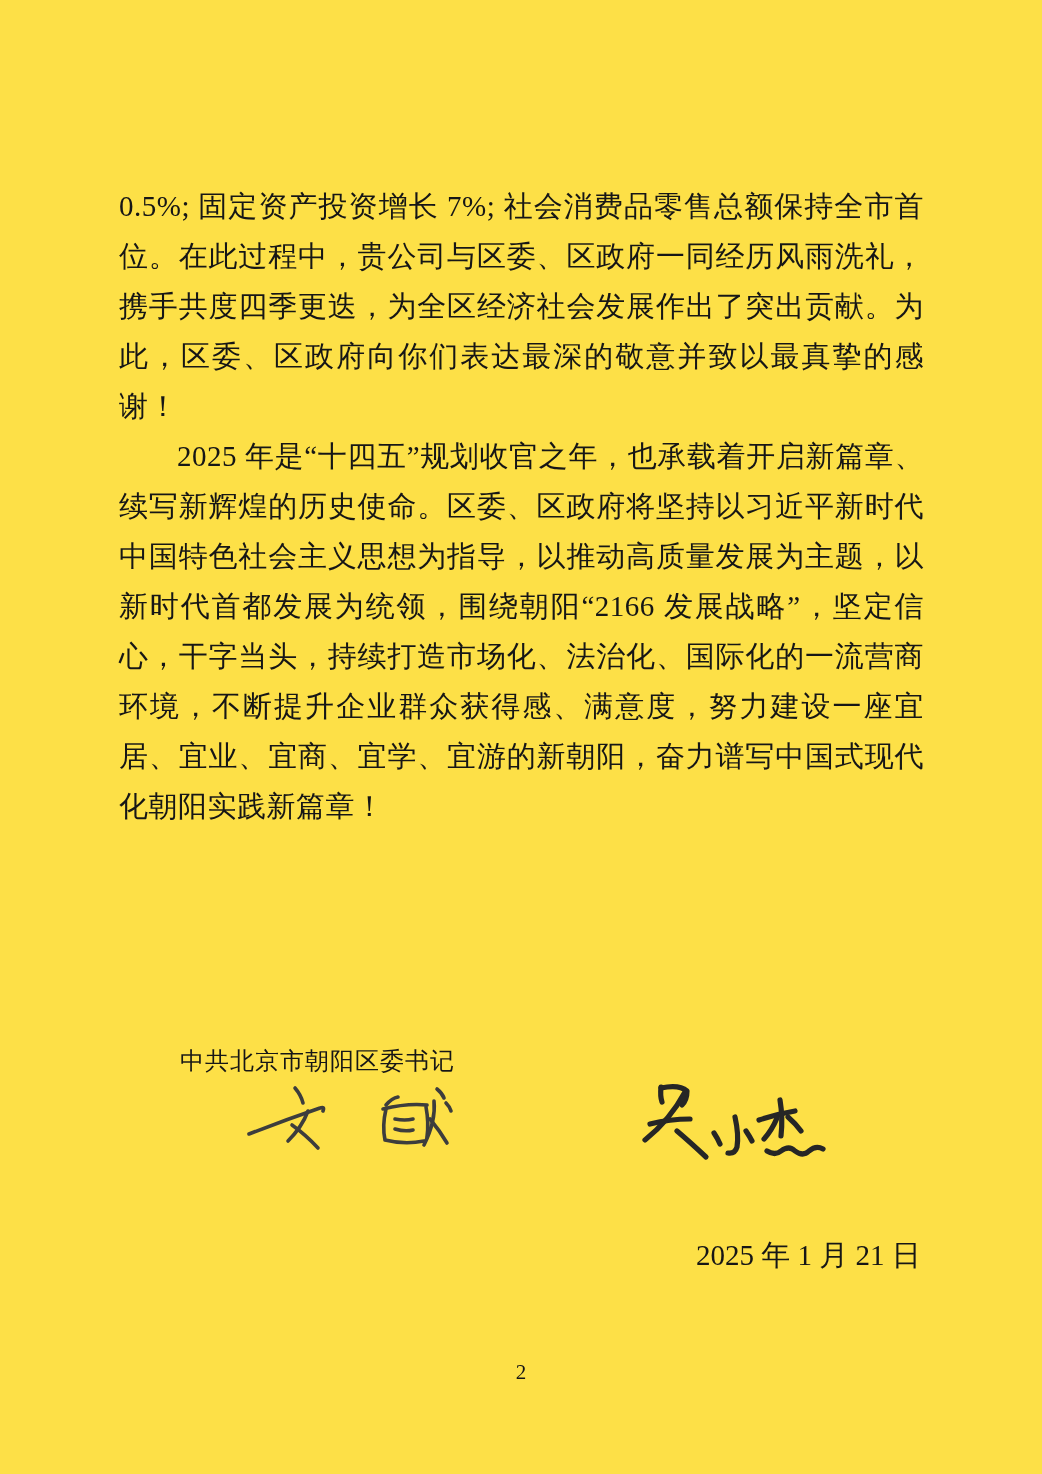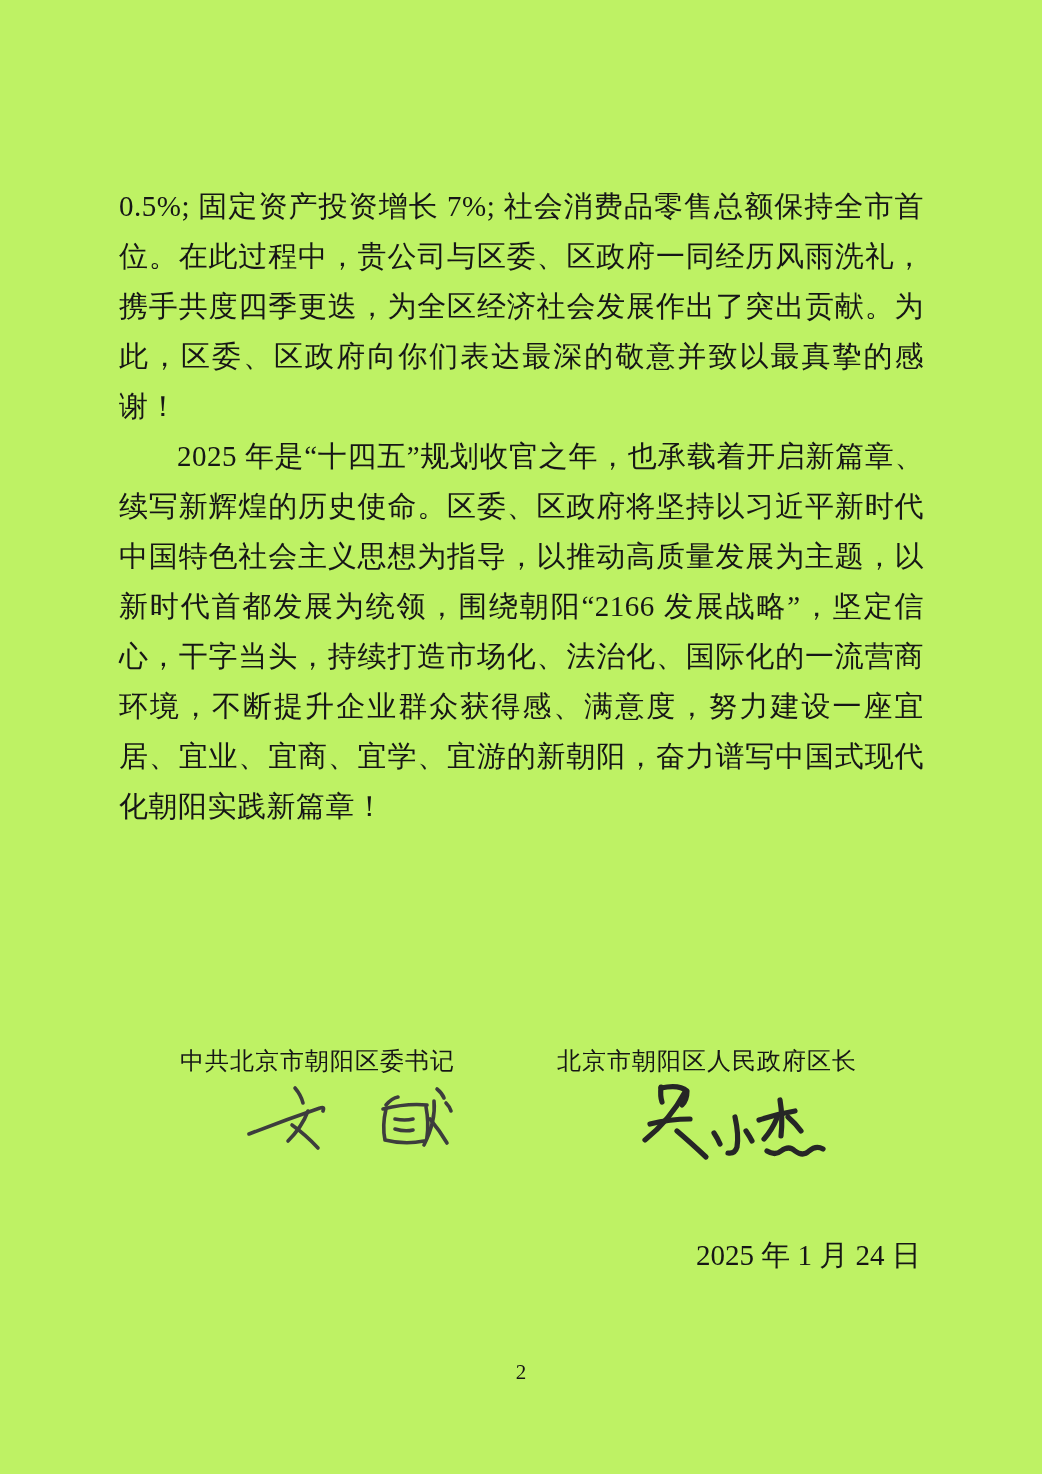--- a/index.html
+++ b/index.html
@@ -4,21 +4,21 @@
 <style>
   * { margin:0; padding:0; box-sizing:border-box; }
   html, body {
     background:#ffffff;
     font-family:"Liberation Serif","DejaVu Serif",serif;
   }
   .page {
     position:relative;
     width:1042px;
     height:1474px;
-    background:#bef264;
+    background:#fde047;
     overflow:hidden;
     color:#161616;
     padding-left:12px;
   }
   .body-text {
     position:absolute;
     left:119px;
     top:181px;
     width:805px;
     font-size:29px;
@@ -72,21 +72,20 @@
 <body>
 
 <div class="page">
 
   <div class="body-text">
     <p>0.5%; 固定资产投资增长 7%; 社会消费品零售总额保持全市首位。在此过程中，贵公司与区委、区政府一同经历风雨洗礼，携手共度四季更迭，为全区经济社会发展作出了突出贡献。为此，区委、区政府向你们表达最深的敬意并致以最真挚的感谢！</p>
     <p class="indent">2025 年是“十四五”规划收官之年，也承载着开启新篇章、续写新辉煌的历史使命。区委、区政府将坚持以习近平新时代中国特色社会主义思想为指导，以推动高质量发展为主题，以新时代首都发展为统领，围绕朝阳“2166 发展战略”，坚定信心，干字当头，持续打造市场化、法治化、国际化的一流营商环境，不断提升企业群众获得感、满意度，努力建设一座宜居、宜业、宜商、宜学、宜游的新朝阳，奋力谱写中国式现代化朝阳实践新篇章！</p>
   </div>
 
   <div class="sig-title left">中共北京市朝阳区委书记</div>
-  <div class="sig-title right">北京市朝阳区人民政府区长</div>
 
   <svg class="sig-svg left" width="230" height="110" viewBox="0 0 230 110">
 
     <path d="M55,13 q6,7 8,15"></path>
     <path d="M9,59 Q45,45 80,33 q5,-2 3,3"></path>
     <path d="M68,36 Q62,52 48,66"></path>
     <path d="M52,50 Q66,60 78,73"></path>
 
     <path d="M146,30 q6,-7 12,-8"></path>
     <path d="M143,34 q24,-6 44,-4"></path>
@@ -114,17 +113,17 @@
     <path d="M118,71 q4,6 6,10"></path>
 
     <path d="M131,60 q18,-6 36,-9"></path>
     <path d="M152,40 q3,18 1,36"></path>
     <path d="M149,58 q-5,12 -13,21"></path>
     <path d="M160,57 q8,7 13,14"></path>
     <path d="M139,91 q8,5 14,0 q8,-6 14,0 q8,6 14,0 q7,-6 14,-2"></path>
   </svg>
   <span class="sr">吴小杰</span>
 
-  <div class="date-line">2025 年 1 月 24 日</div>
+  <div class="date-line">2025 年 1 月 21 日</div>
 
   <div class="page-number">2</div>
 
 </div>
 
 </body></html>

